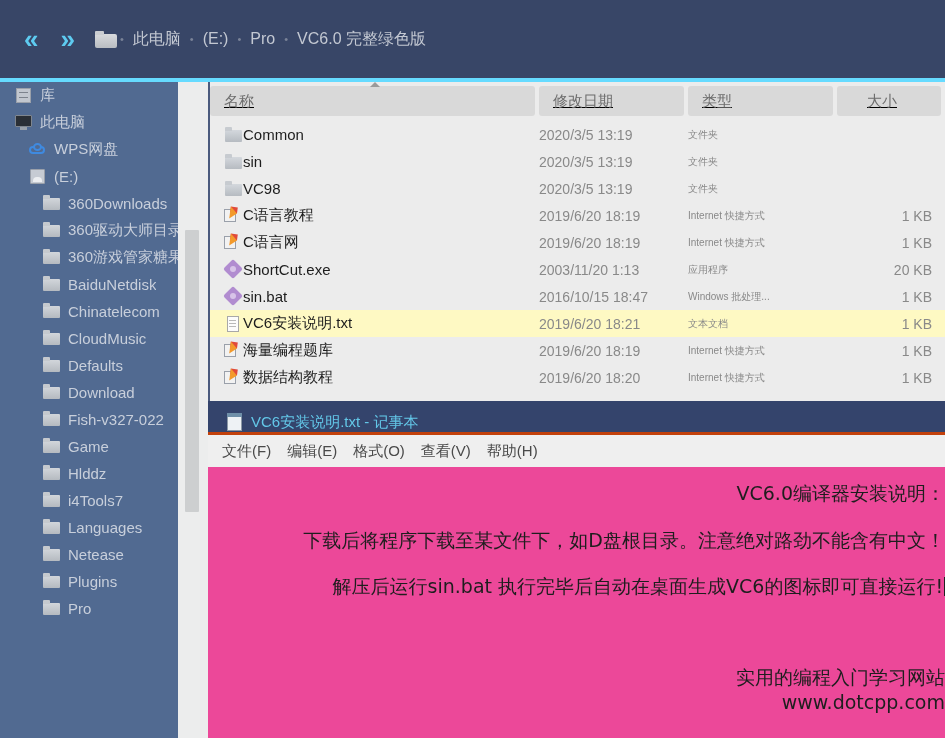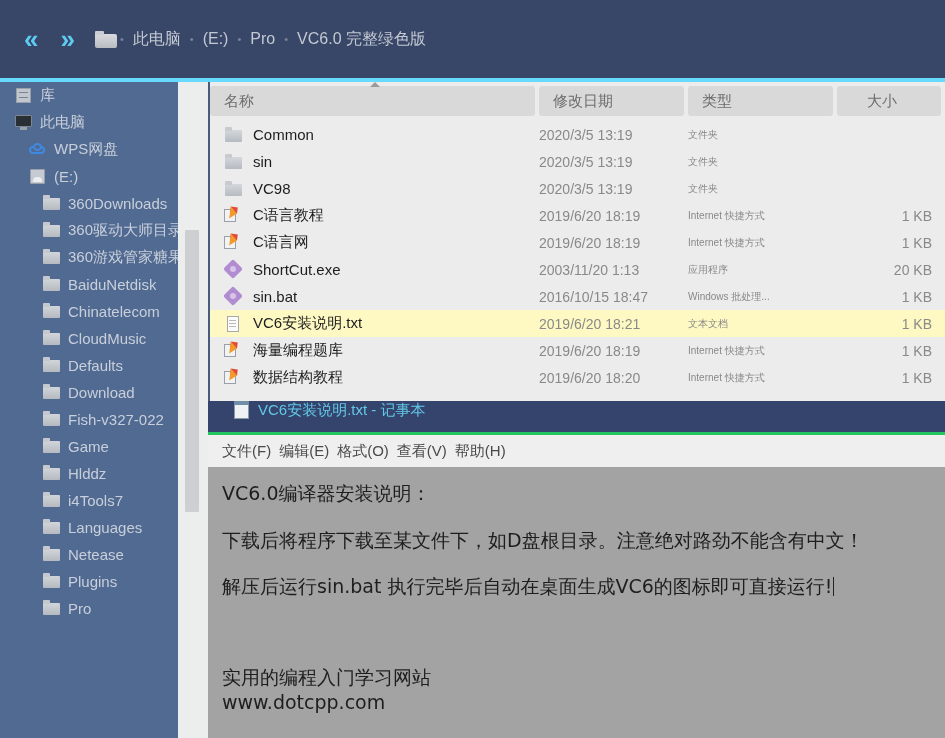--- a/index.html
+++ b/index.html
@@ -98,36 +98,36 @@
   }
 
   
   .filepane{
     position:absolute;left:210px;top:82px;width:735px;height:656px;
     background:#ececec;overflow:hidden;
   }
   .colhead{position:relative;height:35px;padding-top:4px;}
   .colcell{
     position:absolute;top:4px;height:30px;background:#d9d9d9;border-radius:3px;
-    display:flex;align-items:center;box-sizing:border-box;padding-left:14px;
+    display:flex;align-items:center;box-sizing:border-box;padding-left:14px;text-decoration:underline;
   }
   .colcell span{color:#6d6d6d;font-size:15px;}
   .sortcaret{
     position:absolute;top:0px;left:160px;width:0;height:0;
     border-left:5px solid transparent;border-right:5px solid transparent;
     border-bottom:5px solid #9a9a9a;
   }
 
   .rows{position:relative;background:#ececec;}
   .frow{
     position:relative;height:27px;display:flex;align-items:center;cursor:pointer;
   }
   .frow.selected{background:#fef9c3;}
   .fname{
-    position:absolute;left:14px;display:flex;align-items:center;gap:10px;
+    position:absolute;left:14px;display:flex;align-items:center;
   }
   .fname .txt{color:#1d1d1d;font-size:15px;white-space:nowrap;}
   .fdate{position:absolute;left:329px;color:#898989;font-size:14px;white-space:nowrap;}
   .ftype{position:absolute;left:478px;color:#898989;font-size:10px;white-space:nowrap;}
   .fsize{position:absolute;left:628px;width:94px;text-align:right;color:#898989;font-size:14px;}
 
   
   .ric{width:19px;height:18px;position:relative;flex:none;}
   .ric-folder:before{content:"";position:absolute;left:1px;top:4px;width:17px;height:12px;
     background:linear-gradient(#d4d8dd,#b6bbc1);border-radius:1px;}
@@ -146,35 +146,35 @@
     background:#fcfcfc;border:1px solid #a8a8a8;box-sizing:border-box;}
   .ric-txt:after{content:"";position:absolute;left:5px;top:5px;width:7px;height:1px;
     background:#b9b9b9;box-shadow:0 3px 0 #b9b9b9,0 6px 0 #b9b9b9;}
 
   
   .notepad{
     position:absolute;left:208px;top:401px;width:737px;height:337px;
     background:#fbfbfb;overflow:hidden;
   }
   .np-title{
-    height:31px;background:#34446c;display:flex;align-items:flex-start;padding-left:25px;
-    border-bottom:3px solid #22c55e;box-sizing:content-box;
+    height:31px;background:#34446c;display:flex;align-items:flex-end;padding-left:18px;
+    border-bottom:3px solid #c2410c;box-sizing:content-box;
   }
   .np-icon{width:17px;height:19px;position:relative;flex:none;margin-right:8px;}
   .np-icon:before{content:"";position:absolute;left:1px;top:2px;width:15px;height:16px;
     background:#eef2f5;border:1px solid #8c99a6;box-sizing:border-box;}
   .np-icon:after{content:"";position:absolute;left:1px;top:0px;width:15px;height:4px;
     background:#6f8fa8;}
   .np-title .t{color:#63c7e8;font-size:15px;white-space:nowrap;}
   .np-menu{
-    height:32px;background:#efefef;display:flex;align-items:center;padding-left:14px;gap:8px;
+    height:32px;background:#efefef;display:flex;align-items:center;padding-left:14px;gap:16px;
   }
   .np-menu .mi{color:#4a4a4a;font-size:15px;cursor:pointer;white-space:nowrap;}
   .np-body{
-    background:#a3a3a3;padding:14px 0 0 14px;height:271px;box-sizing:border-box;
+    background:#ec4899;padding:14px 0 0 14px;height:271px;box-sizing:border-box;text-align:right;
   }
   .np-line{
     color:#1e1e1e;font-size:19px;line-height:1.30;white-space:nowrap;
     font-family:"DejaVu Sans","Liberation Sans",sans-serif;
   }
   .np-line.blank{height:22px;}
   .np-caret{display:inline-block;width:1px;height:19px;background:#222;
     vertical-align:-3px;margin-left:1px;}
 </style>
 </head>

